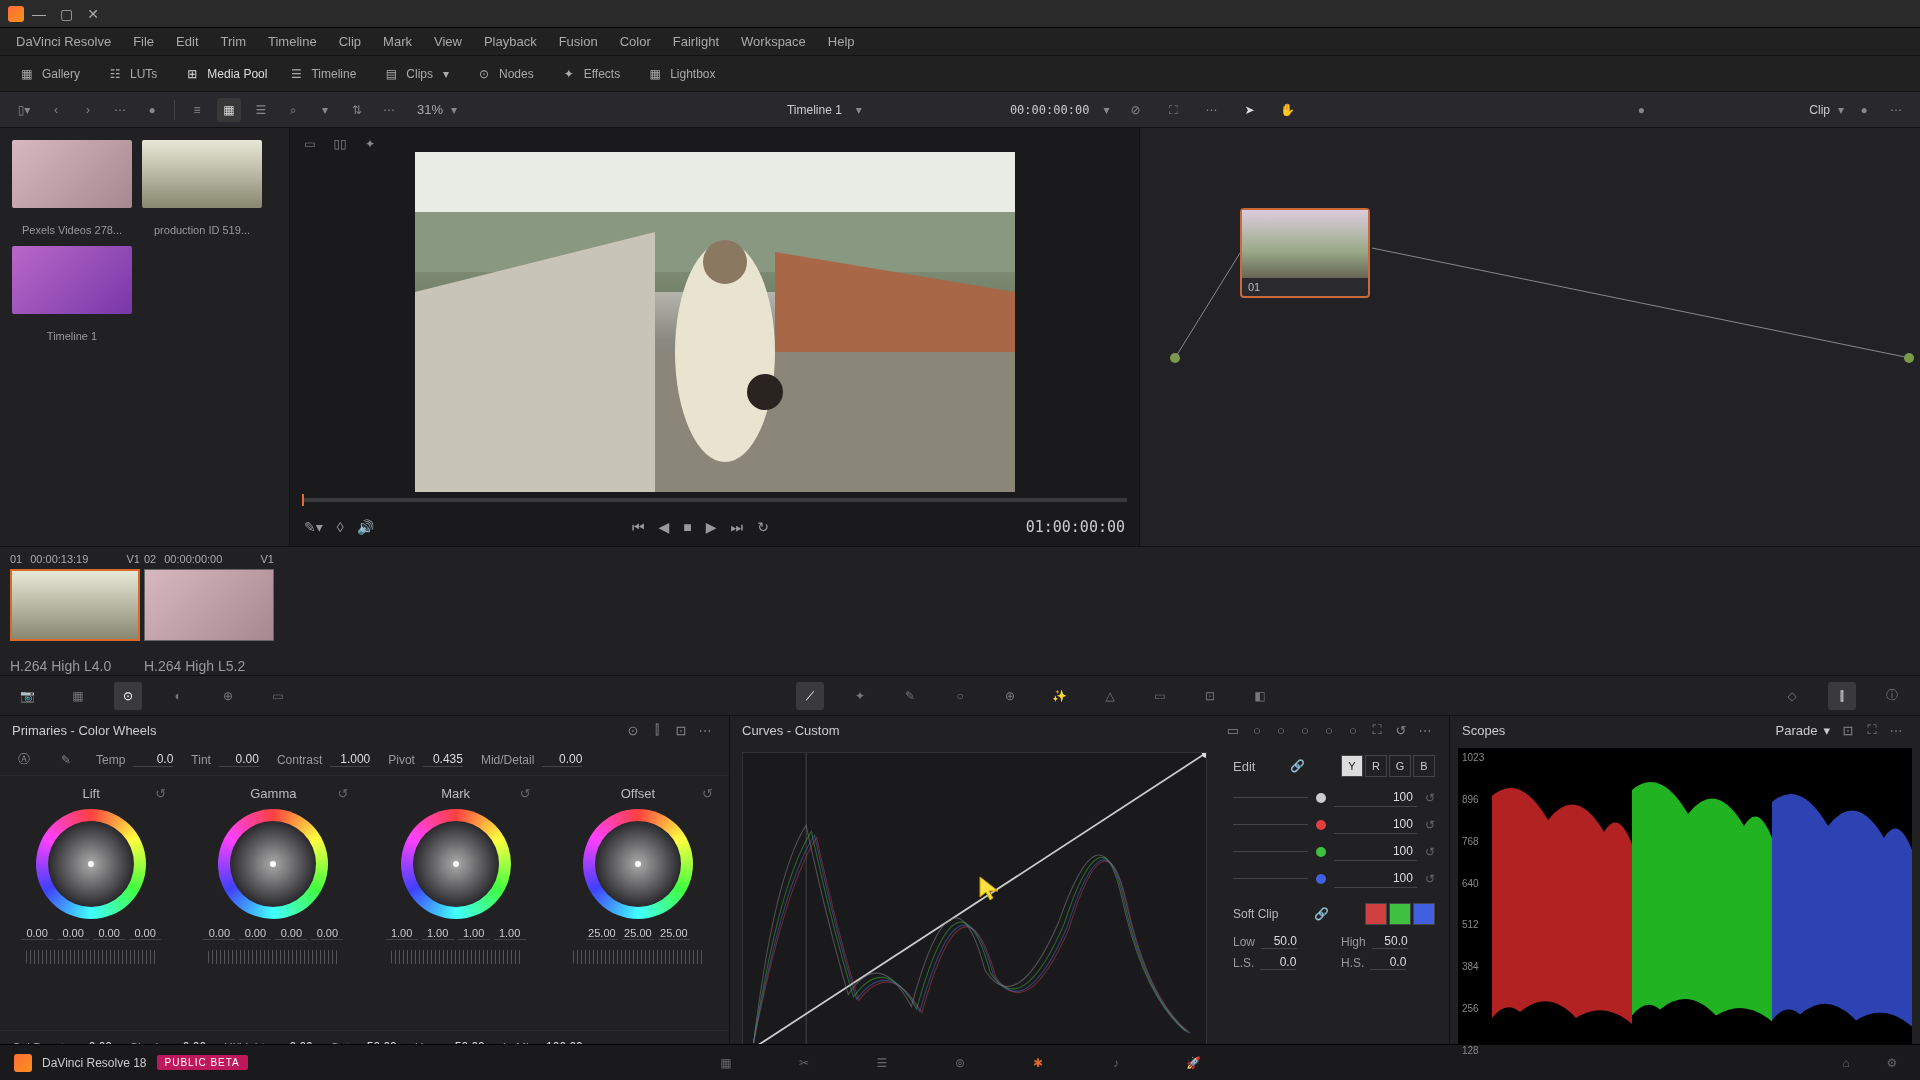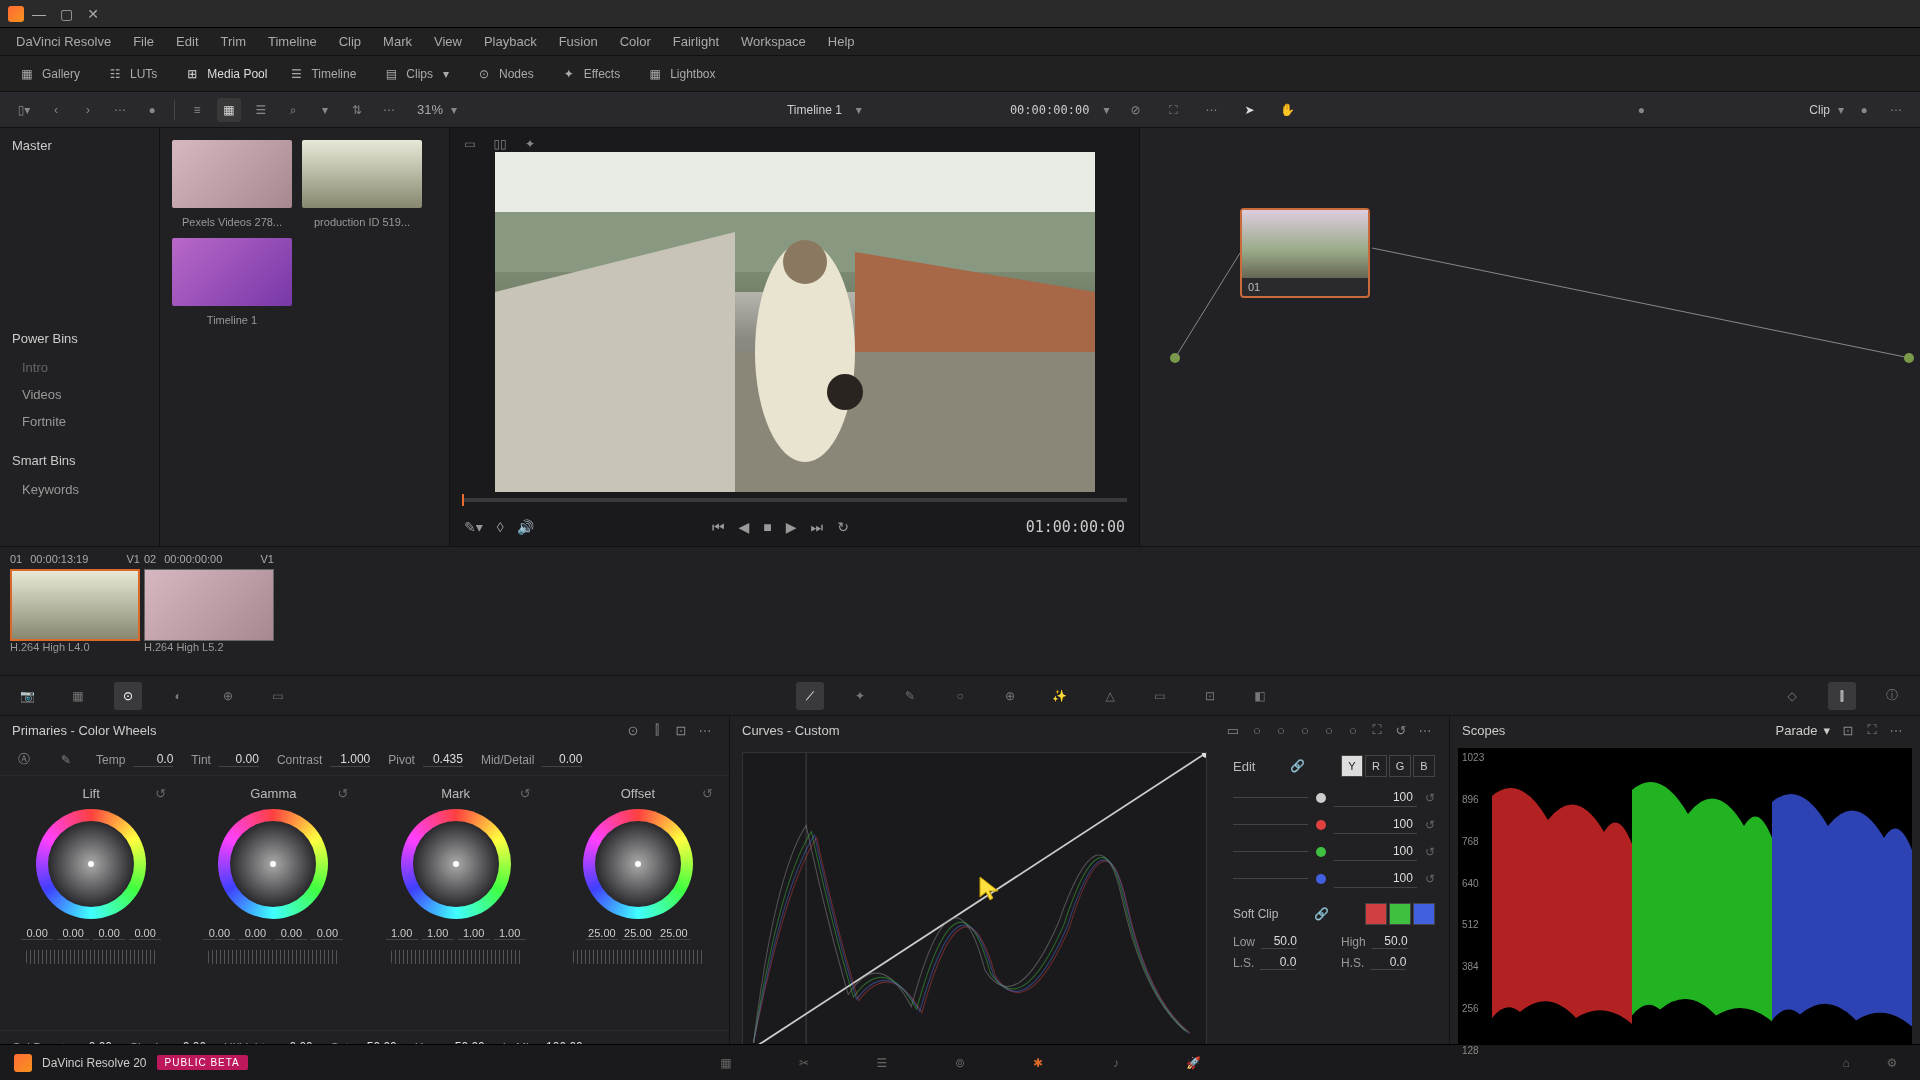--- a/index.html
+++ b/index.html
@@ -23,21 +23,21 @@
 .iconbtn.active{color:#ddd;background:#383838}
 .zoom{color:#aaa;font-size:13px;margin-left:8px}
 .maintop{height:418px;display:flex;background:#1f1f22}
 .mediapanel{width:160px;border-right:1px solid #111;background:#212124;padding:10px 12px}
 .mediapanel .hdr{color:#ccc;font-size:13px;margin-bottom:8px}
 .mediapanel .binlist{margin-top:8px}
 .mediapanel .bin{padding:6px 10px;color:#999;font-size:13px;cursor:pointer}
 .thumbpanel{width:290px;border-right:1px solid #111;background:#212124;padding:12px;display:flex;flex-wrap:wrap;gap:10px;align-content:flex-start}
 .thumb{width:120px}
 .thumb .img{width:120px;height:68px;background:#444;border-radius:2px;position:relative;overflow:hidden}
-.thumb .lbl{font-size:11px;color:#999;margin-top:8px;white-space:nowrap;overflow:hidden;text-overflow:ellipsis;text-align:center}
+.thumb .lbl{font-size:11px;color:#999;margin-top:16px;white-space:nowrap;overflow:hidden;text-overflow:ellipsis;text-align:center}
 .viewer{flex:1;background:#1a1a1d;display:flex;flex-direction:column;border-right:1px solid #111}
 .viewer .vtop{height:24px;display:flex;gap:6px;padding:4px 8px}
 .viewer .vimg{flex:1;display:flex;align-items:center;justify-content:center;position:relative}
 .viewer .vimg .frame{width:600px;height:340px;background:linear-gradient(180deg,#e8e8e0 0%,#c8c8c0 35%,#8a8a82 55%,#6a6860 100%);position:relative;overflow:hidden}
 .viewer .scrub{height:20px;padding:0 12px;display:flex;align-items:center}
 .viewer .scrub .track{height:4px;background:#3a3a3d;width:100%;position:relative}
 .viewer .scrub .head{position:absolute;left:0;top:-4px;width:2px;height:12px;background:#e86a2e}
 .viewer .controls{height:44px;display:flex;align-items:center;padding:0 14px;gap:14px}
 .viewer .controls .c{color:#999;cursor:pointer;font-size:14px}
 .viewer .controls .spacer{flex:1}
@@ -46,21 +46,21 @@
 .node{position:absolute;width:130px;height:90px;border:2px solid #c96a3a;border-radius:4px;background:#2a2a2e;left:100px;top:80px}
 .node .ni{width:100%;height:68px;background:linear-gradient(180deg,#dcd 0%,#9a8 60%,#665 100%)}
 .node .nl{font-size:11px;color:#bbb;padding:3px 6px}
 .ndot{position:absolute;width:10px;height:10px;background:#7a9a4a;border-radius:50%}
 .timeline{height:130px;background:#212124;border-top:1px solid #111;border-bottom:1px solid #111;padding:6px 10px}
 .tlclips{display:flex;gap:4px}
 .tlclip{width:130px}
 .tlclip .tlhdr{display:flex;gap:8px;font-size:11px;color:#aaa;margin-bottom:4px}
 .tlclip .tlimg{width:130px;height:72px;background:#555;border:1px solid #666}
 .tlclip.sel .tlimg{border:2px solid #d96a2a}
-.tlclip .tlcodec{font-size:11px;color:#999;margin-top:0}
+.tlclip .tlcodec{font-size:14px;color:#999;margin-top:17px}
 .palrow{height:40px;background:#212124;display:flex;align-items:center;padding:0 14px;gap:22px;border-bottom:1px solid #111}
 .palbtn{width:28px;height:28px;display:flex;align-items:center;justify-content:center;color:#777;cursor:pointer;border-radius:3px}
 .palbtn.active{color:#fff;background:#3a3a3e}
 .bottom{height:348px;display:flex;background:#212124}
 .wheels{width:730px;border-right:1px solid #111;display:flex;flex-direction:column}
 .wheels .whdr{height:28px;display:flex;align-items:center;padding:0 12px;color:#ccc;font-size:13px}
 .wheels .whdr .spacer{flex:1}
 .wheels .wparams{height:32px;display:flex;align-items:center;padding:0 12px;gap:18px;border-bottom:1px solid #2a2a2d}
 .wparam{display:flex;align-items:center;gap:8px;font-size:12px}
 .wparam .pl{color:#999}
@@ -221,34 +221,20 @@
     <div class="iconbtn">●</div>
     <span style="width:140px"></span>
     <span style="color:#ccc">Clip</span>
       <span style="color:#888">▾</span>
     <div class="iconbtn">●</div>
     <div class="iconbtn">⋯</div>
   </div>
 </div>
 
 <div class="maintop">
-  <div class="mediapanel">
-    <div class="hdr">Master</div>
-    <div style="height:170px"></div>
-    <div class="hdr">Power Bins</div>
-    <div class="binlist">
-      <div class="bin" style="color:#666">Intro</div>
-      <div class="bin">Videos</div>
-      <div class="bin">Fortnite</div>
-    </div>
-    <div class="hdr" style="margin-top:18px">Smart Bins</div>
-    <div class="binlist">
-      <div class="bin">Keywords</div>
-    </div>
-  </div>
   <div class="thumbpanel">
     <div class="thumb">
       <div class="img" style="background:linear-gradient(135deg,#d8b8c0,#a88890)"></div>
       <div class="lbl">Pexels Videos 278...</div>
     </div>
     <div class="thumb">
       <div class="img" style="background:linear-gradient(180deg,#e8e8d8,#888870)"></div>
       <div class="lbl">production ID 519...</div>
     </div>
     <div class="thumb">
@@ -626,21 +612,21 @@
               <path d="M0,45 Q20,25 40,65 Q60,35 80,75 Q90,55 100,85 L100,232 Q80,212 60,227 Q40,202 20,222 Q10,212 0,227 Z" fill="#4060ff" opacity="0.7"></path>
             </svg>
           </div>
       </div>
     </div>
   </div>
 </div>
 
 <div class="statusbar">
   <div class="appicon2"></div>
-  <span style="color:#ccc">DaVinci Resolve 20</span>
+  <span style="color:#ccc">DaVinci Resolve 18</span>
   <span class="beta">PUBLIC BETA</span>
   <div class="pagebtns">
     <div class="pagebtn">▦</div>
     <div class="pagebtn">✂</div>
     <div class="pagebtn">☰</div>
     <div class="pagebtn">⊚</div>
     <div class="pagebtn active">✱</div>
     <div class="pagebtn">♪</div>
     <div class="pagebtn">🚀</div>
   </div>

